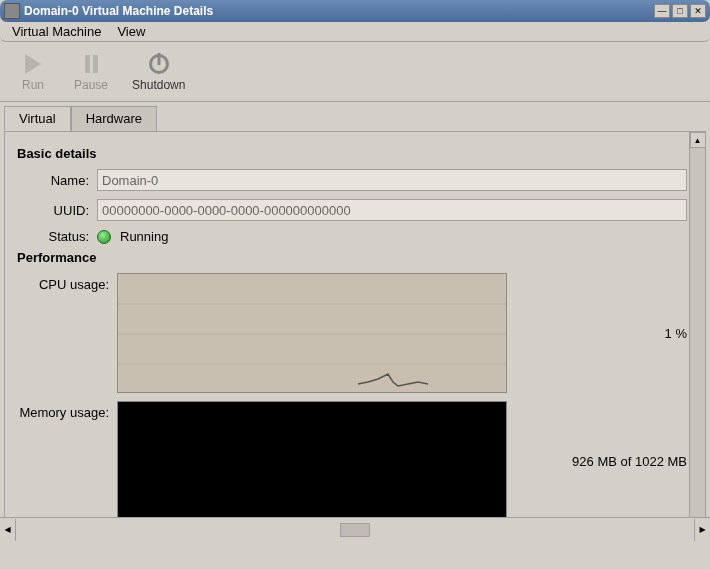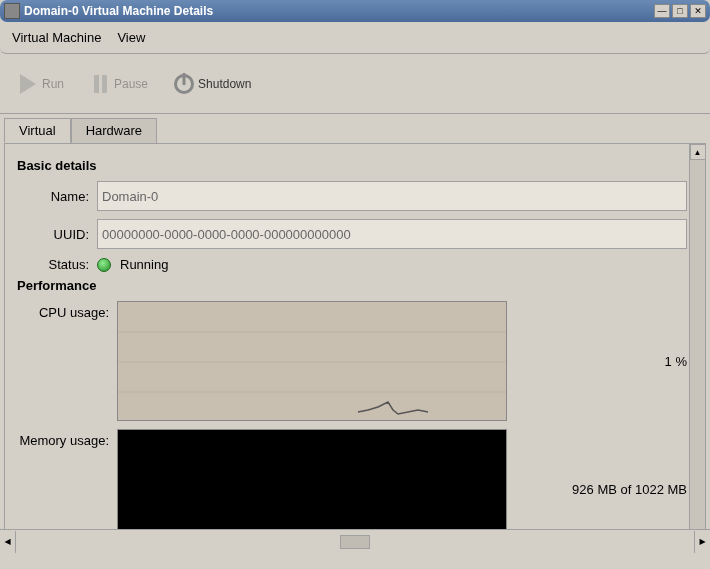--- a/index.html
+++ b/index.html
@@ -52,21 +52,21 @@
       font-size: 9px;
       display: flex;
       align-items: center;
       justify-content: center;
       color: #000;
     }
 
     
     .menu-bar {
       background: #d4d0c8;
-      height: 32px;
+      height: 20px;
       display: flex;
       align-items: center;
       padding: 0 4px;
       border-bottom: 1px solid #a0a0a0;
       border-radius: 6px;
     }
     .menu-item {
       padding: 2px 8px;
       cursor: pointer;
       font-size: 13px;
@@ -77,21 +77,21 @@
       background: #d4d0c8;
       height: 60px;
       display: flex;
       align-items: center;
       padding: 4px 8px;
       gap: 8px;
       border-bottom: 1px solid #a0a0a0;
     }
     .toolbar-btn {
       display: flex;
-      flex-direction: row;
+      flex-direction: column;
       align-items: center;
       gap: 2px;
       padding: 4px 8px;
       min-width: 50px;
       cursor: pointer;
       background: none;
       border: none;
     }
     .toolbar-btn.disabled { opacity: 0.4; cursor: default; }
     .toolbar-btn-icon {
@@ -201,21 +201,21 @@
     }
     .form-label {
       width: 80px;
       text-align: right;
       padding-right: 8px;
       font-size: 13px;
       flex-shrink: 0;
     }
     .form-input {
       flex: 1;
-      height: 30px;
+      height: 22px;
       background: #e8e4dc;
       border: 1px solid #a0a0a0;
       padding: 2px 4px;
       font-size: 13px;
       color: #666;
     }
 
     .status-row {
       display: flex;
       align-items: center;

